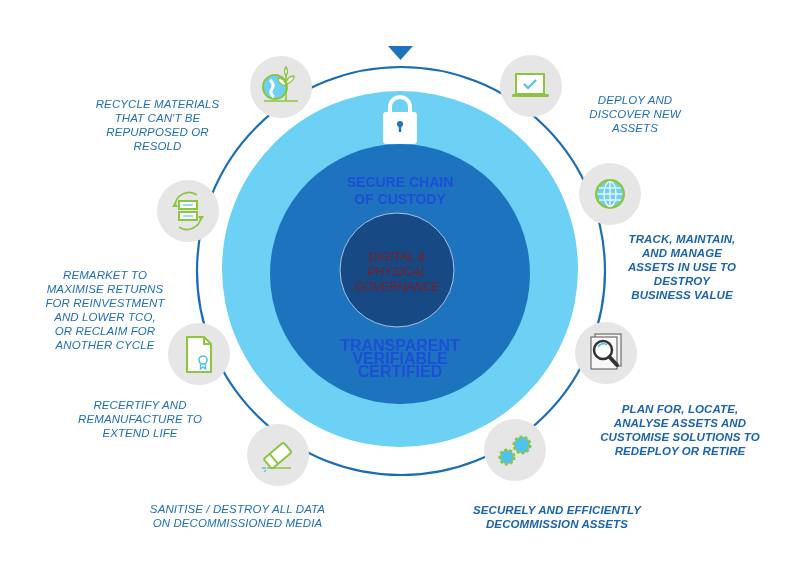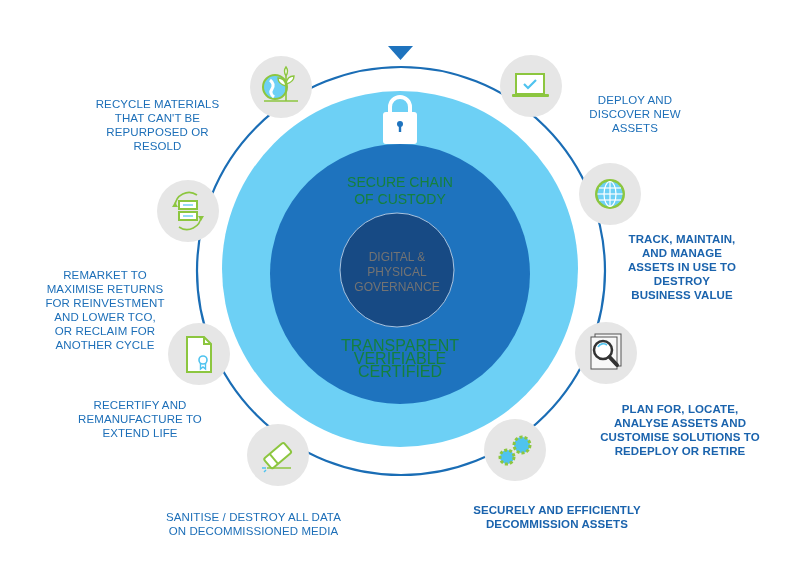--- a/index.html
+++ b/index.html
@@ -1,23 +1,23 @@
 <!DOCTYPE html>
 <html><head>
 <meta charset="utf-8">
 <style>
   html, body { margin:0; padding:0; background:#ffffff; }
   body { width:787px; height:575px; position:relative; overflow:hidden; font-family:"Liberation Sans", sans-serif; }
   #diagram { position:absolute; left:0; top:0; width:787px; height:575px; }
-  .label { position:absolute; text-align:center; color:#1d6fb8; font-size:11.5px; line-height:14px; letter-spacing:0.1px; }
+  .label { position:absolute; text-align:center; color:#1d6fb8; font-size:11.5px; line-height:14px; font-style:italic; letter-spacing:0.1px; }
   .label.bold { font-weight:bold; color:#1a63ad; }
   .icon-circle { position:absolute; width:62px; height:62px; border-radius:50%; background:#e6e6e6; }
   .icon-circle svg { position:absolute; left:0; top:0; width:62px; height:62px; }
-  .center-title { position:absolute; color:#15803d; font-weight:normal; text-align:center; }
-  .center-italic { position:absolute; color:#737373; text-align:center; }
+  .center-title { position:absolute; color:#1d4ed8; font-weight:bold; text-align:center; }
+  .center-italic { position:absolute; color:#7f1d1d; text-align:center; font-style:italic; }
 </style>
 </head>
 <body>
 
 <svg id="diagram" viewBox="0 0 787 575">
   <circle cx="401" cy="271" r="204" fill="none" stroke="#1a6db5" stroke-width="2.2"></circle>
   <polygon points="388,46 413,46 400.5,60" fill="#1e73be"></polygon>
   <circle cx="400" cy="269" r="178" fill="#6dd0f5"></circle>
   <circle cx="400" cy="274" r="130" fill="#1e73be"></circle>
   <circle cx="397" cy="270" r="57" fill="#174a84" stroke="#a9c4e0" stroke-width="1"></circle>
@@ -140,21 +140,21 @@
 <div class="label bold" style="left:590px; top:402px; width:180px;">
   <div>PLAN FOR, LOCATE,</div>
   <div>ANALYSE ASSETS  AND</div>
   <div>CUSTOMISE SOLUTIONS TO</div>
   <div>REDEPLOY OR RETIRE</div>
 </div>
 <div class="label bold" style="left:462px; top:503px; width:190px;">
   <div>SECURELY AND EFFICIENTLY</div>
   <div>DECOMMISSION ASSETS</div>
 </div>
-<div class="label" style="left:156px; top:502px; width:195px;margin-top:8px;">
+<div class="label" style="left:140px; top:502px; width:195px;">
   <div>SANITISE / DESTROY ALL DATA</div>
   <div>ON DECOMMISSIONED MEDIA</div>
 </div>
 <div class="label" style="left:70px; top:398px; width:140px;">
   <div>RECERTIFY AND</div>
   <div>REMANUFACTURE TO</div>
   <div>EXTEND LIFE</div>
 </div>
 <div class="label" style="left:40px; top:224px; width:130px;margin-top:44px;">
   <div>REMARKET TO</div>

